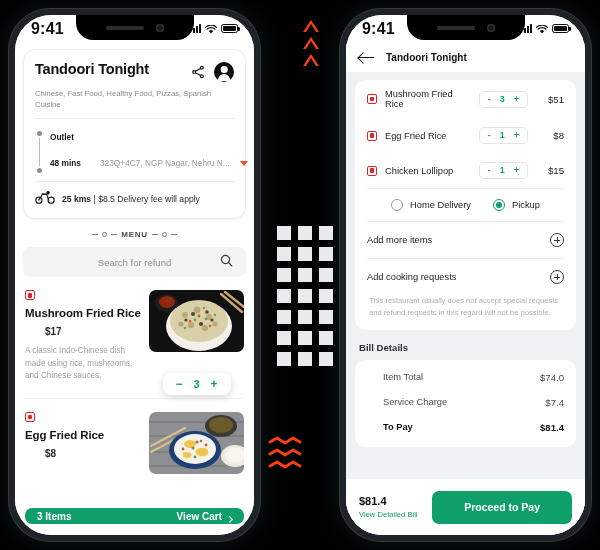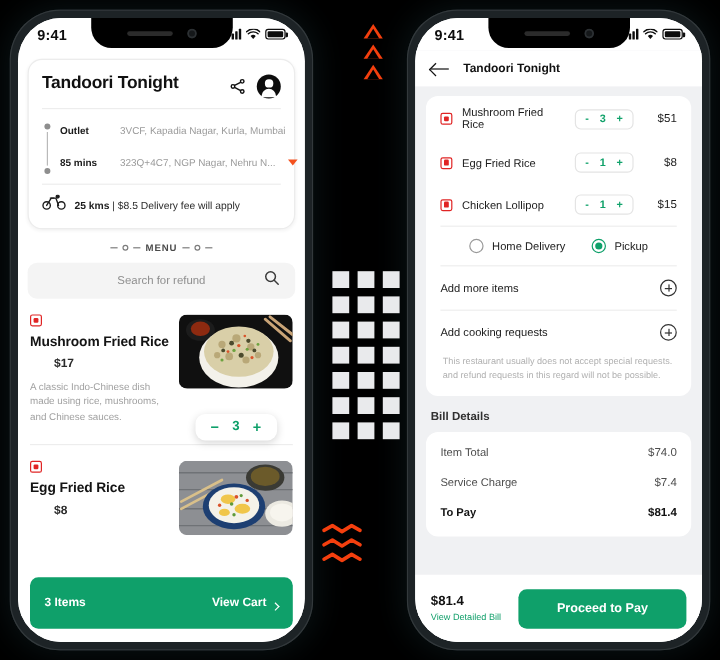--- a/index.html
+++ b/index.html
@@ -35,21 +35,21 @@
   }
   .notch .speaker { width: 38px; height: 4px; background:#2b2b2b; border-radius:3px; }
   .notch .cam { width: 8px; height: 8px; border-radius:50%; background:#15181a; box-shadow: inset 0 0 0 1.5px #2c3033; }
 
   
   .statusbar {
     height: 27px; flex: 0 0 27px; position: relative; z-index: 30;
     display:flex; align-items:center; justify-content:space-between;
     padding: 0 16px; background:#fff;
   }
-  .status-time { font-size: 12px; font-weight: 700; color:#0d0d0d; letter-spacing:.2px; }
+  .status-time { font-size: 16px; font-weight: 700; color:#0d0d0d; letter-spacing:.2px; }
   .status-icons { display:flex; align-items:center; gap:4px; }
   .sig { display:flex; align-items:flex-end; gap:1.2px; height:9px; }
   .sig i { width:2px; background:#0d0d0d; border-radius:.5px; display:block; }
   .sig i:nth-child(1){height:3px;} .sig i:nth-child(2){height:5px;}
   .sig i:nth-child(3){height:7px;} .sig i:nth-child(4){height:9px;}
   .batt { width:17px; height:9px; border:1.4px solid #0d0d0d; border-radius:2.5px; position:relative; }
   .batt::after{content:"";position:absolute;right:-3px;top:2.4px;width:1.6px;height:3.4px;background:#0d0d0d;border-radius:0 1px 1px 0;}
   .batt i{position:absolute;left:1px;top:1px;bottom:1px;right:1px;background:#0d0d0d;border-radius:1px;display:block;}
 
   
@@ -115,21 +115,21 @@
   .stepper-float {
     position:absolute; left:50%; transform:translateX(-50%); bottom:-13px;
     background:#fff; border-radius:8px; box-shadow:0 2px 7px rgba(0,0,0,.17);
     display:flex; align-items:center; gap:11px; padding:5px 13px;
   }
   .st-btn { font-size:12px; color:#0ea06a; font-weight:700; line-height:1; }
   .st-val { font-size:11px; color:#0c9f68; font-weight:700; line-height:1; }
   .dish-sep { height:1px; background:#ededed; margin: 16px 10px 0 10px; }
 
   .cart-bar {
-    position:absolute; left:10px; right:10px; bottom:11px; height:43px;
+    position:absolute; left:10px; right:10px; bottom:11px; height:16px;
     background:#0fa06a; border-radius:7px; display:flex; align-items:center;
     justify-content:space-between; padding: 0 12px; z-index: 20;
   }
   .cart-items { font-size:10px; color:#fff; font-weight:700; }
   .cart-view { font-size:10px; color:#fff; font-weight:700; display:flex; align-items:flex-end; gap:5px; }
   .chev-r { width:5px;height:5px;border-right:1.5px solid #fff;border-top:1.5px solid #fff;transform:rotate(45deg); }
 
   
   #phone-right { left: 339px; top: 8px; width: 253px; height: 534px; }
   .r-body { flex:1; background:#f0f1f3; display:flex; flex-direction:column; overflow:hidden; position:relative; }
@@ -243,35 +243,35 @@
                   <circle cx="15.5" cy="4" r="2.1"></circle>
                     <circle cx="4.5" cy="10" r="2.1"></circle>
                     <circle cx="15.5" cy="16" r="2.1"></circle>
                   <path d="M6.4 8.9 13.6 5.1M6.4 11.1l7.2 3.8"></path>
                 </svg>
               </span>
               <span class="avatar"></span>
             </div>
           </div>
 
+          <div class="rest-cuisine">Chinese, Fast Food, Healthy Food, Pizzas, Spanish Cuisine</div>
           <div class="hr"></div>
 
           <div class="addr-block">
             <div class="addr-rail">
               <span class="dot"></span>
               <span class="rail-line"></span>
               <span class="dot"></span>
             </div>
             <div class="addr-rows">
               <div class="addr-row">
                 <span class="addr-label">Outlet</span>
-                <span class="addr-val">3VCF, Kapadia Nagar, Kurla, Mumbai</span>
               </div>
               <div class="addr-row">
-                <span class="addr-label">85 mins</span>
+                <span class="addr-label">48 mins</span>
                 <span class="addr-val">323Q+4C7, NGP Nagar, Nehru N...</span>
                 <span class="caret-down"></span>
               </div>
             </div>
           </div>
 
           <div class="hr"></div>
 
           <div class="fee-row">
             <span>
@@ -578,21 +578,21 @@
           <div class="add-row">
             <span class="add-lbl">Add cooking requests</span>
             <span class="plus-ic"></span>
           </div>
 
           <div class="note">This restaurant usually does not accept special requests. and refund requests in this regard will not be possible.</div>
         </div>
 
         <div class="bill-head">Bill Details</div>
 
-        <div class="card" style="padding:5px 0 7px 0;">
+        <div class="card" style="padding:5px 0 7px 16px;">
           <div class="bill-row">
             <span class="bill-lbl">Item Total</span>
             <span class="bill-val">$74.0</span>
           </div>
           <div class="bill-row">
             <span class="bill-lbl">Service Charge</span>
             <span class="bill-val">$7.4</span>
           </div>
           <div class="bill-row total">
             <span class="bill-lbl">To Pay</span>

